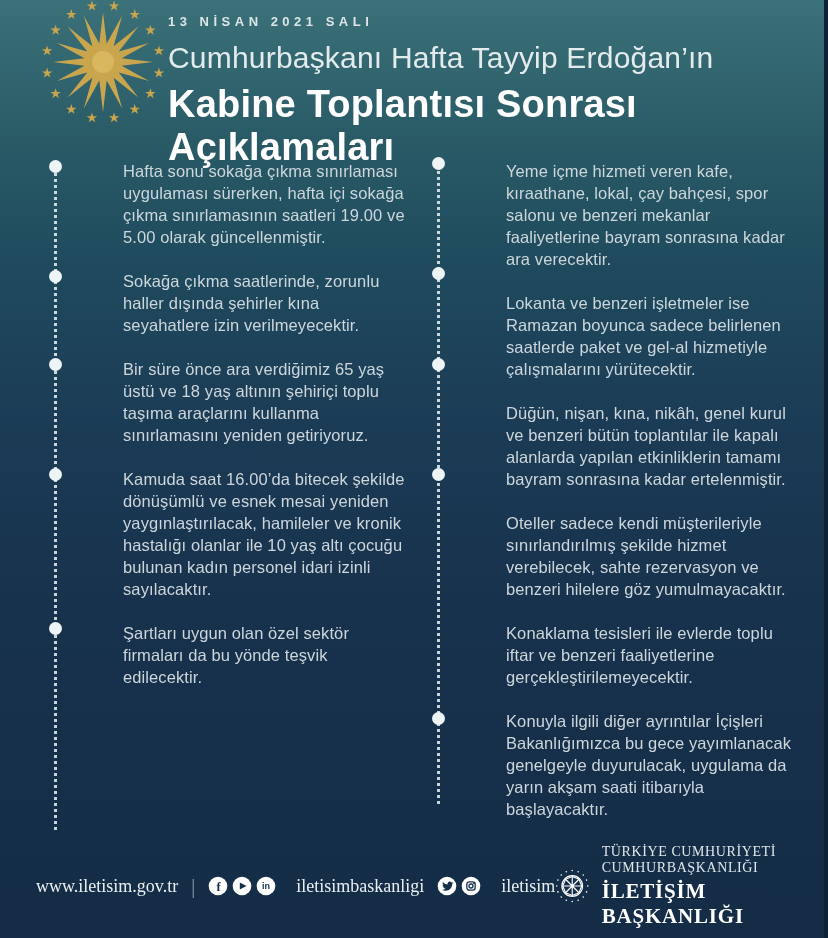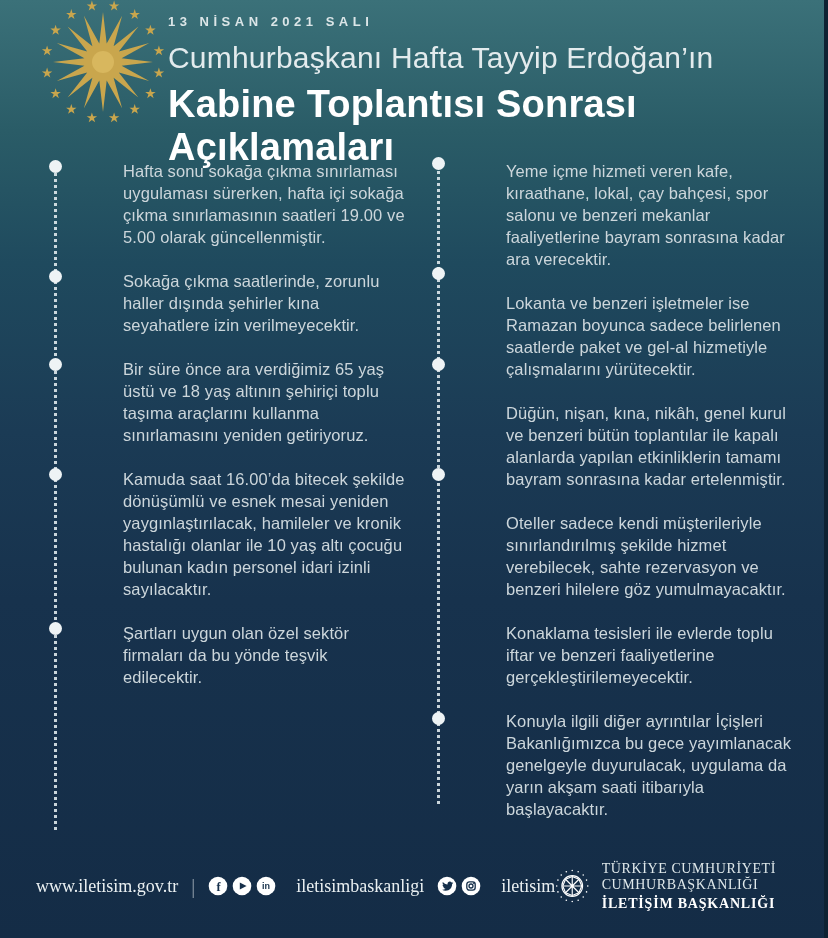--- a/index.html
+++ b/index.html
@@ -30,21 +30,21 @@
             display:flex; align-items:center; justify-content:space-between;
             font-family:"Liberation Serif", serif; color:#e9eff1; }
   .footer-left { display:flex; align-items:center; gap:13px; font-size:18px; }
   .sep { opacity:0.55; font-size:20px; }
   .social-group { display:flex; align-items:center; gap:4px; }
   .social-group .handle { margin-left:16px; }
   .sicon { width:20px; height:20px; display:block; }
   .footer-right { display:flex; align-items:center; gap:12px; }
   .org-text { display:flex; flex-direction:column; }
   .org-small { font-size:14px; font-weight:400; letter-spacing:0.6px; color:#dfe8ea; margin-bottom:3px; }
-  .org-large { font-size:14px; font-weight:700; letter-spacing:0.8px; color:#ffffff; }
+  .org-large { font-size:21px; font-weight:700; letter-spacing:0.8px; color:#ffffff; }
   .emblem { width:62px; height:62px; display:block; }
 </style>
 </head>
 <body>
 
 <div class="poster">
 
   <svg class="seal" viewBox="0 0 130 130" aria-hidden="true">
     <defs>
       <path id="st" d="M0,-5.5 L1.23,-1.7 L5.23,-1.7 L2,0.65 L3.23,4.45 L0,2.1 L-3.23,4.45 L-2,0.65 L-5.23,-1.7 L-1.23,-1.7 Z" fill="#C9A64D"></path>

